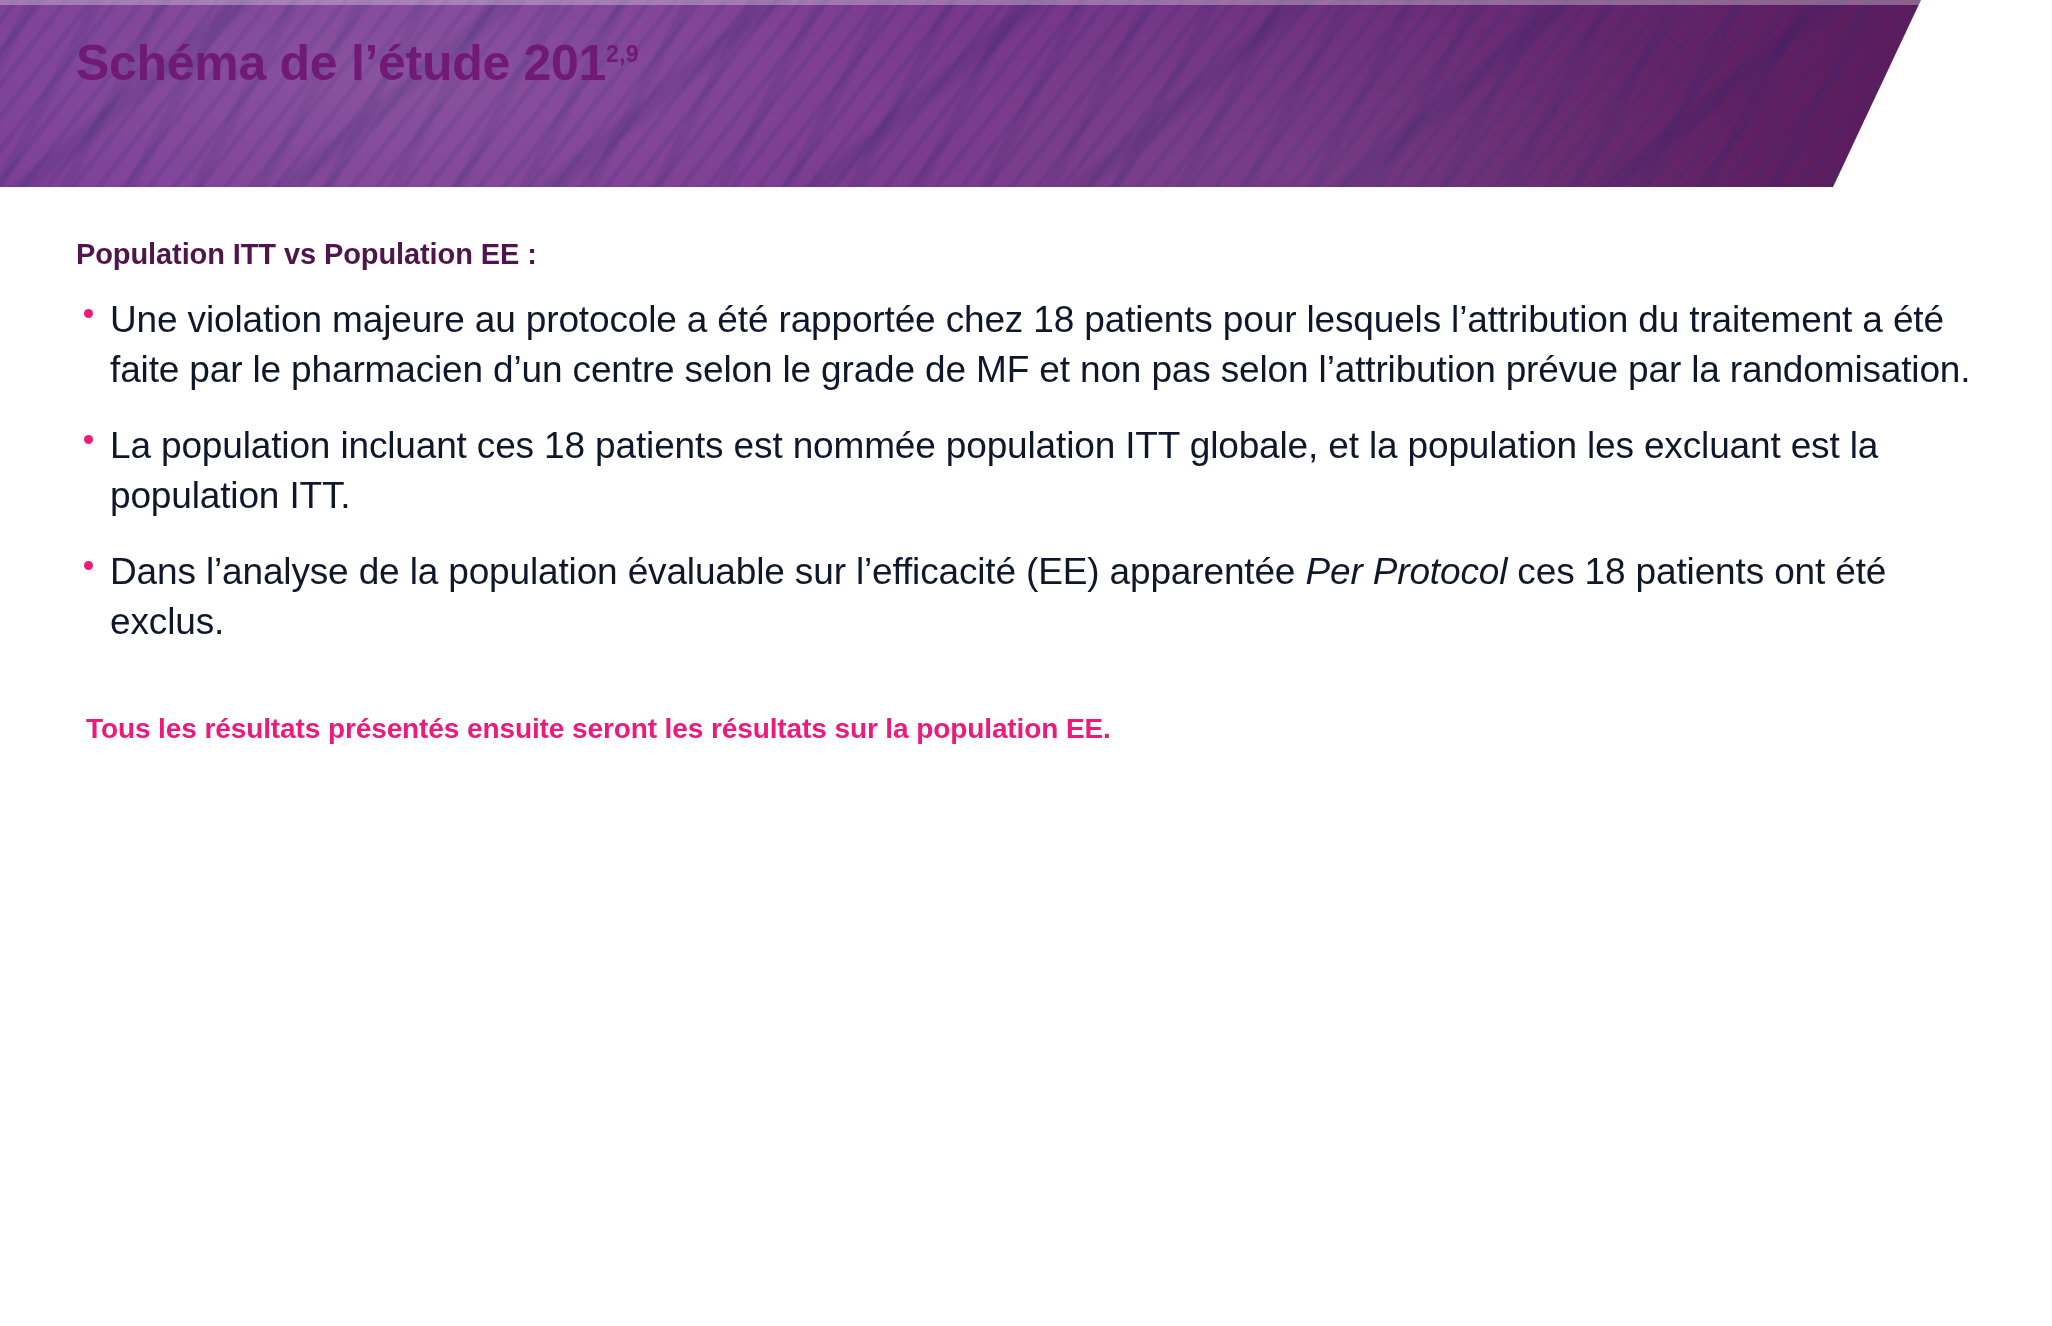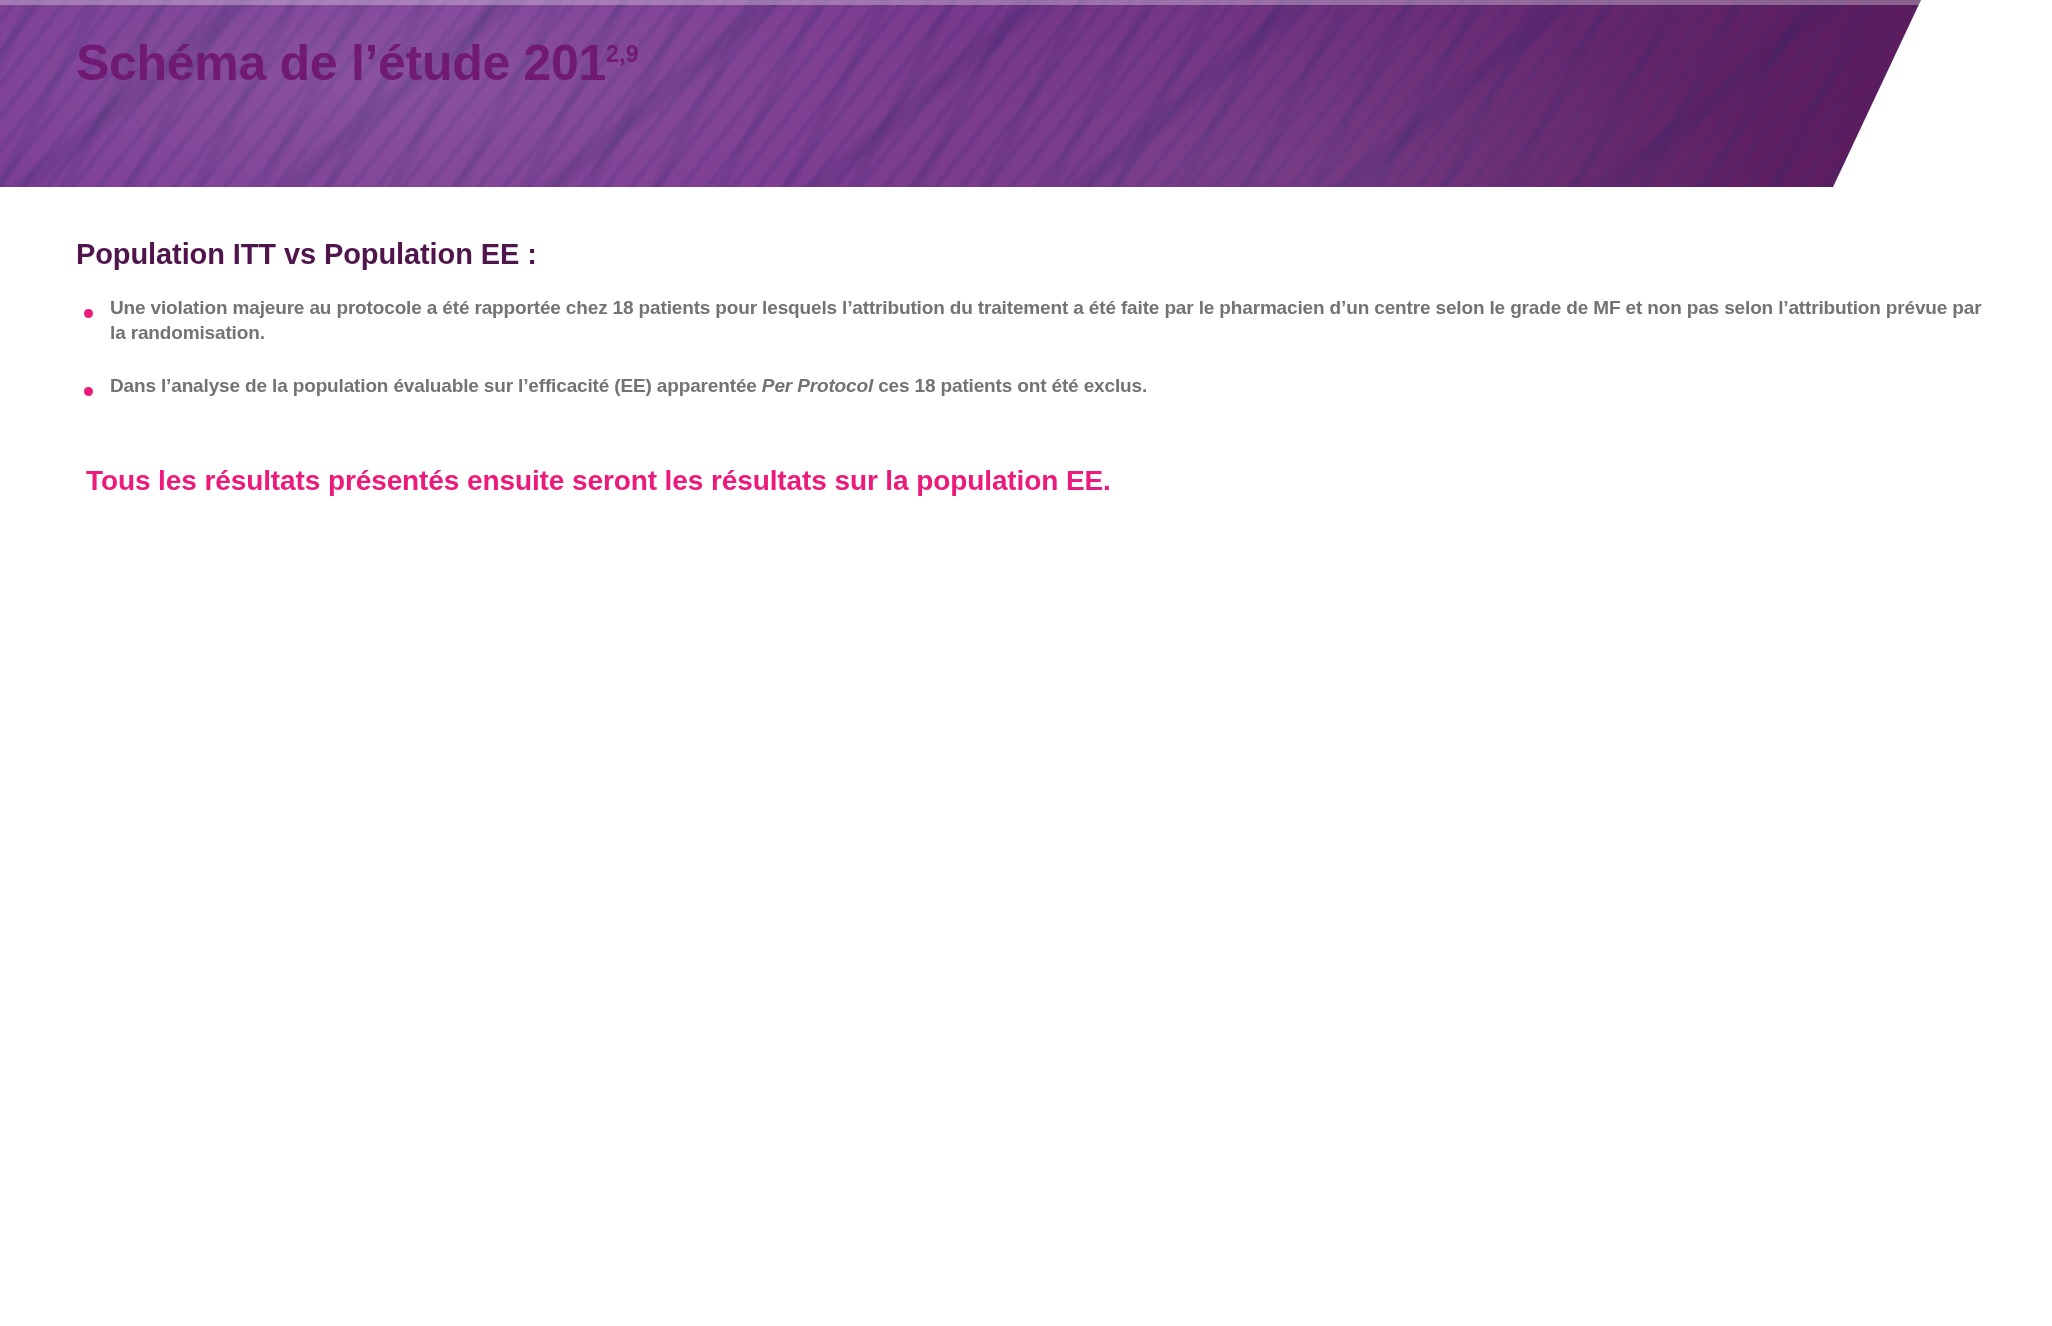--- a/index.html
+++ b/index.html
@@ -138,24 +138,24 @@
 
   .bullet-list {
     list-style: none;
     margin: 0;
     padding: 0;
   }
   .bullet-item {
     position: relative;
     padding-left: 34px;
     margin-bottom: 27px;
-    color: #737373;
-    font-size: 19px;
+    color: #0f172a;
+    font-size: 37px;
     line-height: 1.34;
-    font-weight: 700;
+    font-weight: 400;
     letter-spacing: -0.15px;
   }
   .bullet-item:last-child { margin-bottom: 0; }
   .bullet-dot {
     position: absolute;
     left: 8px;
     top: 14px;
     width: 9px;
     height: 9px;
     border-radius: 50%;
@@ -189,20 +189,23 @@
 
   <div class="content">
 
     <h2 class="section-heading">Population ITT vs Population EE :</h2>
 
     <ul class="bullet-list">
       <li class="bullet-item">
         <span class="bullet-dot"></span><span>Une violation majeure au protocole a été rapportée chez 18 patients pour lesquels l’attribution du traitement a été faite par le pharmacien d’un centre selon le grade de MF et non pas selon l’attribution prévue par la randomisation.</span><em></em><span></span>
       </li>
       <li class="bullet-item">
+        <span class="bullet-dot"></span><span>La population incluant ces 18 patients est nommée population ITT globale, et la population les excluant est la population ITT.</span><em></em><span></span>
+      </li>
+      <li class="bullet-item">
         <span class="bullet-dot"></span><span>Dans l’analyse de la population évaluable sur l’efficacité (EE) apparentée </span><em>Per Protocol</em><span> ces 18 patients ont été exclus.</span>
       </li>
     </ul>
 
     <p class="conclusion">Tous les résultats présentés ensuite seront les résultats sur la population EE.</p>
 
   </div>
 
 </div>
 

